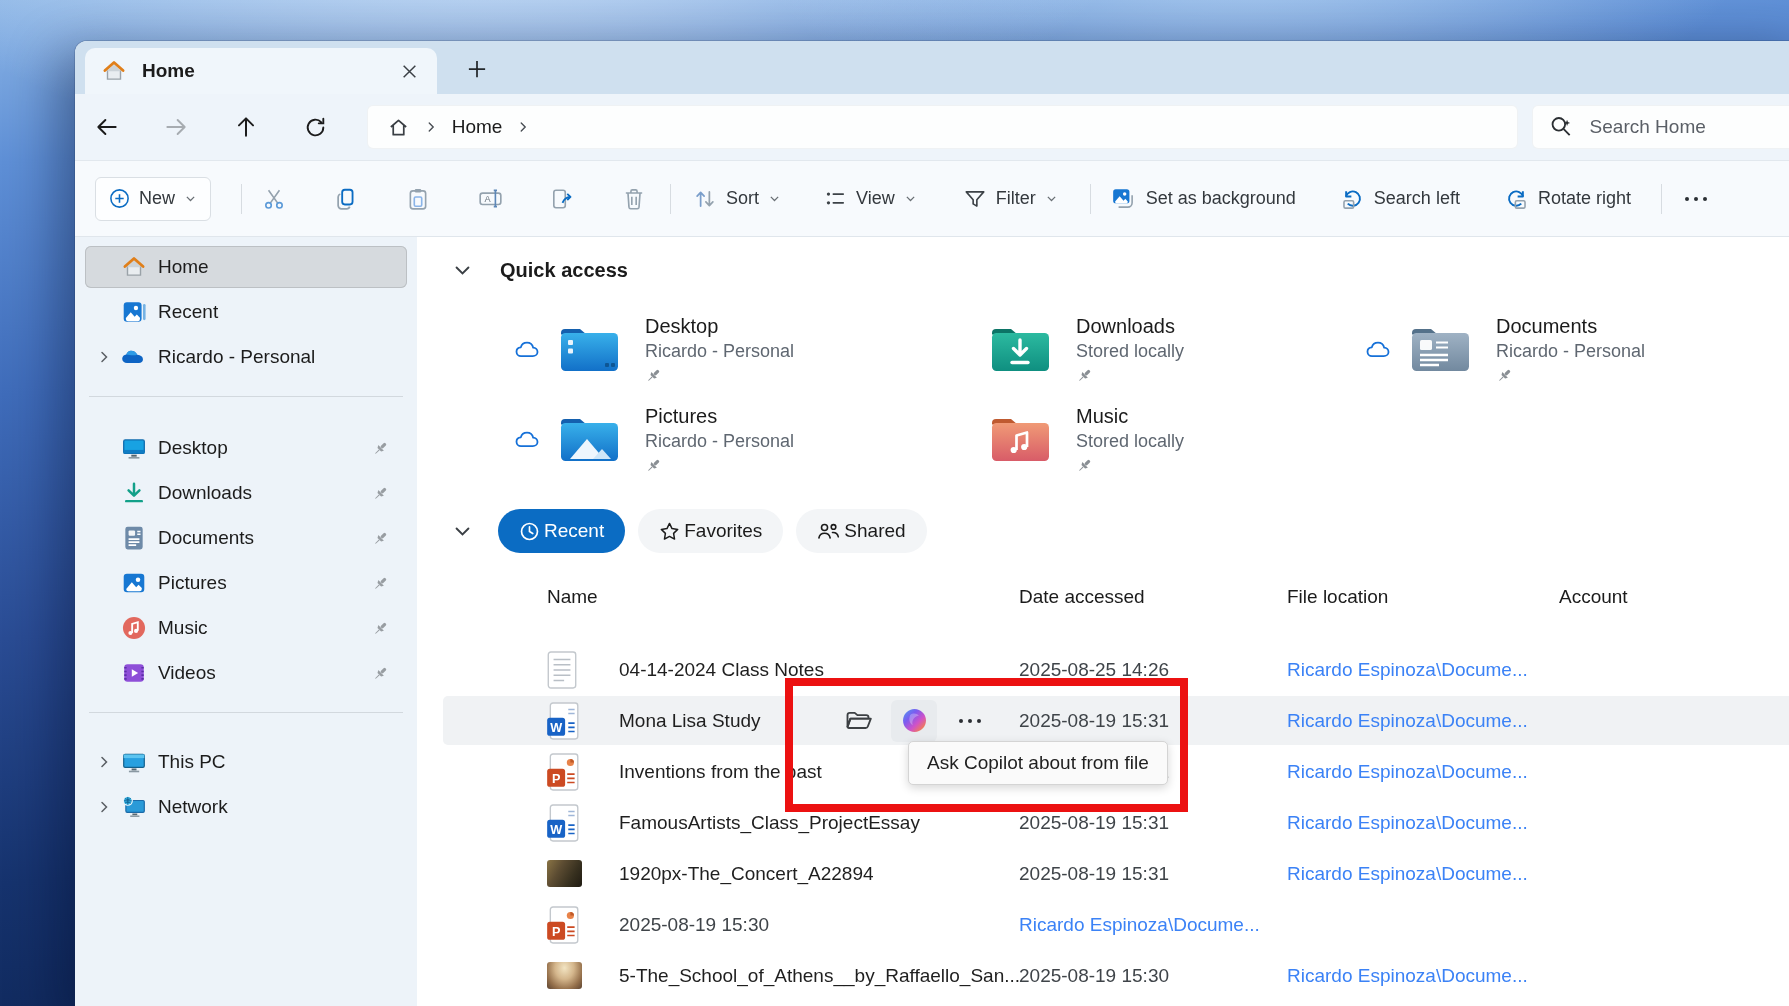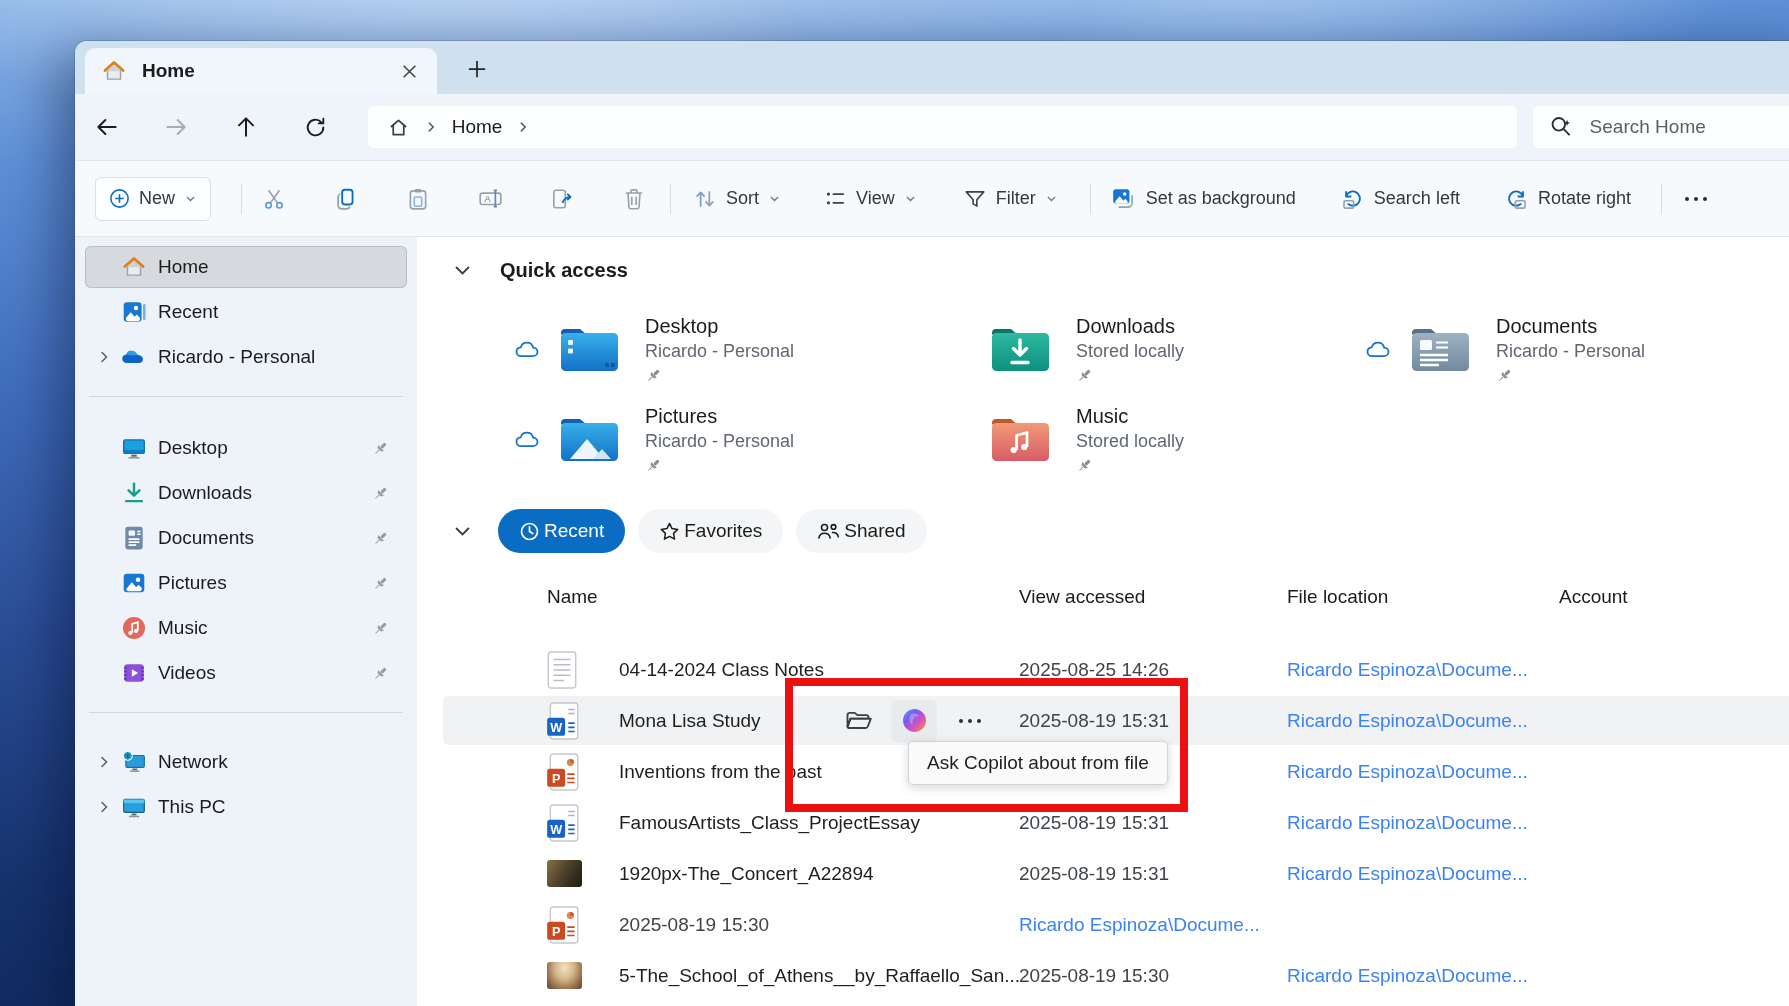--- a/index.html
+++ b/index.html
@@ -501,44 +501,44 @@
         </div>
         <div class="side-div"></div>
         <div class="side-item">
           <span class="side-chev icon">
             <svg width="16" height="16" viewBox="0 0 16 16" fill="none" stroke="#5a5f64" stroke-width="1.5" stroke-linecap="round">
               <path d="M6 3.5 10.5 8 6 12.5"></path>
             </svg>
           </span>
           <span class="side-icn icon">
             <svg width="26" height="26" viewBox="0 0 24 24">
+              <rect x="2.5" y="5" width="19" height="12" rx="1.3" fill="#28a0e0" stroke="#14608c" stroke-width="1.1"></rect>
+              <rect x="2.5" y="5" width="19" height="3.4" fill="#5cc4f0"></rect>
+              <rect x="9.8" y="18" width="4.5" height="1.8" fill="#5a6a74"></rect>
+              <rect x="7.3" y="20" width="9.5" height="1.5" fill="#8a98a2"></rect>
+            </svg>
+          </span>
+          <span class="side-label">This PC</span>
+        </div>
+        <div class="side-item">
+          <span class="side-chev icon">
+            <svg width="16" height="16" viewBox="0 0 16 16" fill="none" stroke="#5a5f64" stroke-width="1.5" stroke-linecap="round">
+              <path d="M6 3.5 10.5 8 6 12.5"></path>
+            </svg>
+          </span>
+          <span class="side-icn icon">
+            <svg width="26" height="26" viewBox="0 0 24 24">
               <rect x="4.5" y="6" width="17" height="11" rx="1.2" fill="#2a9ad8" stroke="#1b6aa8" stroke-width="1.1"></rect>
               <rect x="10.5" y="18" width="4.5" height="1.6" fill="#5a6a74"></rect>
               <rect x="8.5" y="19.8" width="8.5" height="1.4" fill="#8a98a2"></rect>
               <circle cx="6.3" cy="6.3" r="4.1" fill="#3ab8e8" stroke="#eef4fa" stroke-width="1.1"></circle>
               <path d="M2.7 6.3h7.2M6.3 2.7v7.2M3.6 4.2c1.6 1.1 3.8 1.1 5.4 0M3.6 8.4c1.6-1.1 3.8-1.1 5.4 0" stroke="#0d5a8c" stroke-width=".8" fill="none"></path>
             </svg>
           </span>
           <span class="side-label">Network</span>
-        </div>
-        <div class="side-item">
-          <span class="side-chev icon">
-            <svg width="16" height="16" viewBox="0 0 16 16" fill="none" stroke="#5a5f64" stroke-width="1.5" stroke-linecap="round">
-              <path d="M6 3.5 10.5 8 6 12.5"></path>
-            </svg>
-          </span>
-          <span class="side-icn icon">
-            <svg width="26" height="26" viewBox="0 0 24 24">
-              <rect x="2.5" y="5" width="19" height="12" rx="1.3" fill="#28a0e0" stroke="#14608c" stroke-width="1.1"></rect>
-              <rect x="2.5" y="5" width="19" height="3.4" fill="#5cc4f0"></rect>
-              <rect x="9.8" y="18" width="4.5" height="1.8" fill="#5a6a74"></rect>
-              <rect x="7.3" y="20" width="9.5" height="1.5" fill="#8a98a2"></rect>
-            </svg>
-          </span>
-          <span class="side-label">This PC</span>
         </div>
       </div>
     <div class="content">
       <div class="qa-header">
         <span class="icon">
             <svg width="19" height="19" viewBox="0 0 16 16" fill="none" stroke="#3a3f44" stroke-width="1.6" stroke-linecap="round">
               <path d="M3 5.5 8 10.5 13 5.5"></path>
             </svg>
           </span>
         <span class="qa-title">Quick access</span>
@@ -739,21 +739,21 @@
                 <path d="M1.8 15.2c.6-3 2.8-4.6 5.4-4.6s4.8 1.6 5.4 4.6"></path>
                 <circle cx="15.8" cy="4.6" r="2.2"></circle>
                 <path d="M14.8 9.9c2.7-.2 5 1.3 5.6 4.2"></path>
               </svg>
             </span>
             <span>Shared</span>
           </button>
         </div>
       <div class="list-header" id="list-header">
           <span class="hcell">Name</span>
-          <span class="hcell">View accessed</span>
+          <span class="hcell">Date accessed</span>
           <span class="hcell">File location</span>
           <span class="hcell">Account</span>
         </div>
       <div class="rows" id="rows">
           <div class="file-row">
             <div class="ficon">
               <svg width="30" height="38" viewBox="0 0 28 36">
                 <rect x="1" y="1" width="26" height="34" rx="2.5" fill="#fff" stroke="#c3c8cd" stroke-width="1.3"></rect>
                 <path d="M6 8h16M6 13h16M6 18h16M6 23h16M6 28h10" stroke="#b9bfc6" stroke-width="1.5"></path>
               </svg>

